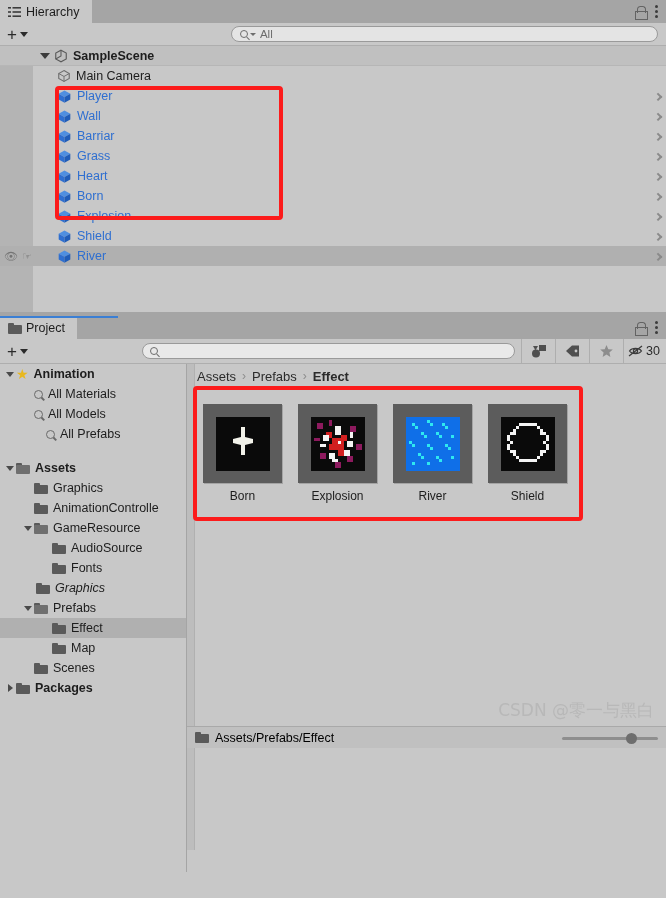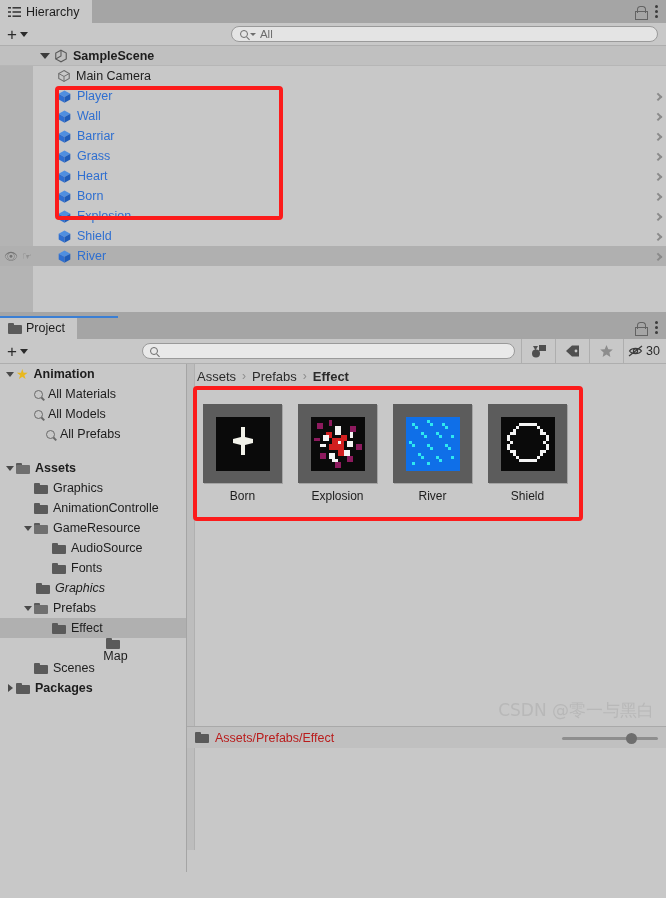--- a/index.html
+++ b/index.html
@@ -230,21 +230,21 @@
     max-width: 79px; overflow: hidden; text-overflow: ellipsis; white-space: nowrap;
   }
 
   
   .statusbar {
     position: absolute; left: 187px; right: 0; bottom: 0;
     height: 22px; background: #c0c0c0;
     border-top: 1px solid #a9a9a9;
     display: flex; align-items: center;
     padding: 0 8px; gap: 6px;
-    font-size: 12.5px; color: #b91c1c;
+    font-size: 12.5px; color: #000000;
   }
   .zoom-slider {
     margin-left: auto; width: 96px; height: 14px; position: relative;
   }
   .zoom-track {
     position: absolute; left: 0; right: 0; top: 6px;
     height: 3px; background: #8e8e8e; border-radius: 2px;
   }
   .zoom-knob {
     position: absolute; top: 2px; left: 64px;
@@ -534,21 +534,21 @@
               <span class="tri-dn"></span>
             </span>
             <span class="folder-icon open"></span>
             <span class="tree-label">Prefabs</span>
           </div>
           <div class="tree-row selected" style="padding-left: 40px;">
             <span class="tw"></span>
             <span class="folder-icon"></span>
             <span class="tree-label">Effect</span>
           </div>
-          <div class="tree-row" style="padding-left: 40px; flex-direction: column;">
+          <div class="tree-row" style="padding-left: 40px;">
             <span class="tw"></span>
             <span class="folder-icon"></span>
             <span class="tree-label">Map</span>
           </div>
           <div class="tree-row" style="padding-left: 22px;">
             <span class="tw"></span>
             <span class="folder-icon"></span>
             <span class="tree-label">Scenes</span>
           </div>
           <div class="tree-row" style="padding-left: 4px;">

